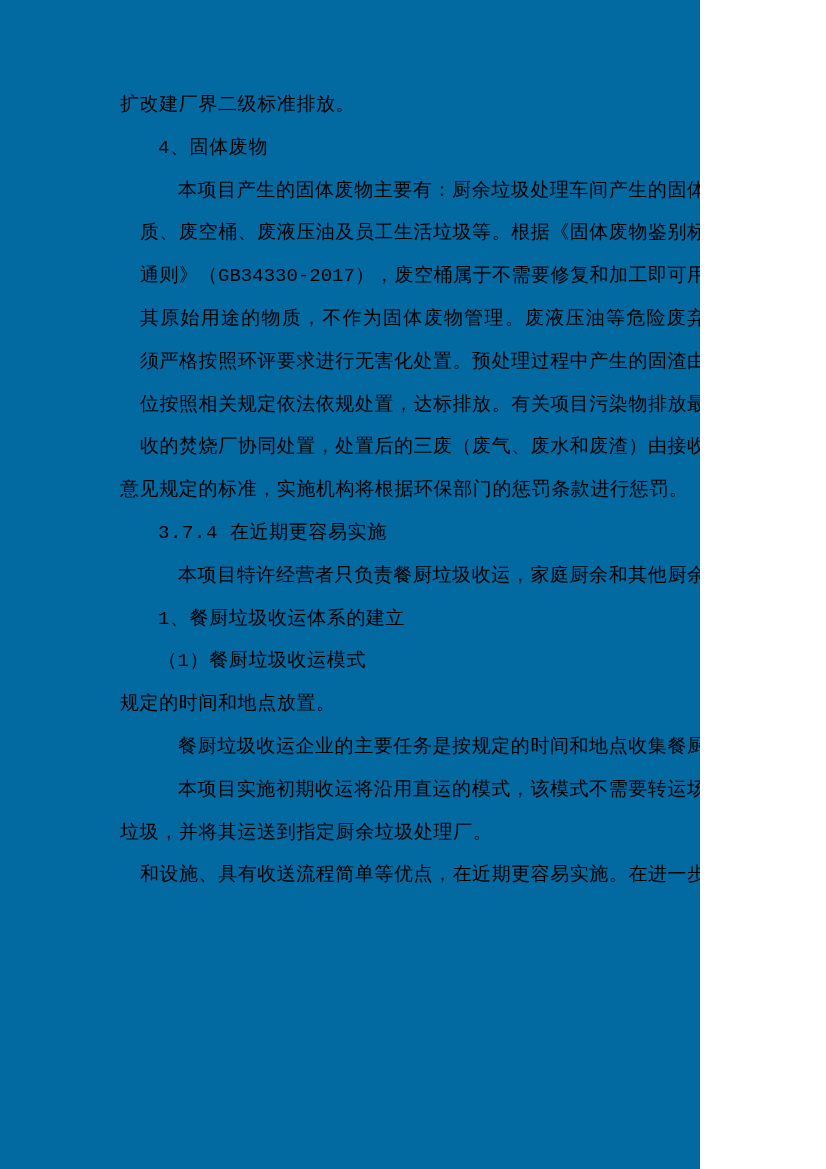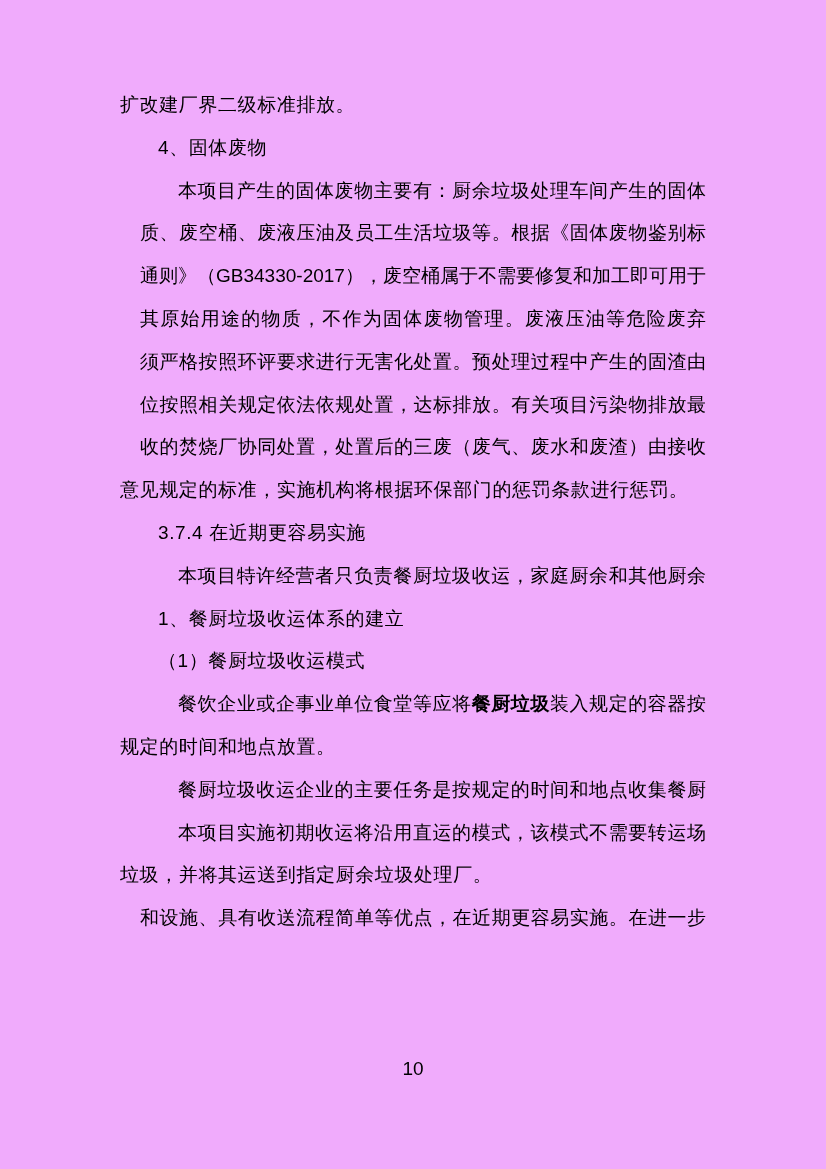--- a/index.html
+++ b/index.html
@@ -2,25 +2,25 @@
 <html><head>
 <meta charset="utf-8">
 <style>
   html, body {
     margin: 0;
     padding: 0;
     background: #ffffff;
   }
   .page {
     position: relative;
-    width: 826px;
+    width: 700px;
     height: 1169px;
-    background: #f0abfc;
+    background: #0369a1;
     color: #000000;
-    font-family: Liberation Sans, sans-serif;
+    font-family: Liberation Mono, monospace;
     overflow: hidden;
   }
   .body-text {
     position: absolute;
     left: 120px;
     top: 84px;
     width: 586px;
     font-size: 19px;
   }
   .line {
@@ -65,21 +65,19 @@
       <div class="line just"><span>通则》（GB34330-2017），废空桶属于不需要修复和加工即可用于</span></div>
       <div class="line just"><span>其原始用途的物质，不作为固体废物管理。废液压油等危险废弃物，</span></div>
       <div class="line just"><span>须严格按照环评要求进行无害化处置。预处理过程中产生的固渣由接</span></div>
       <div class="line just"><span>位按照相关规定依法依规处置，达标排放。有关项目污染物排放最终</span></div>
       <div class="line just"><span>收的焚烧厂协同处置，处置后的三废（废气、废水和废渣）由接收单</span></div>
       <div class="line"><span>意见规定的标准，实施机构将根据环保部门的惩罚条款进行惩罚。</span></div>
       <div class="line indent"><span>3.7.4 在近期更容易实施</span></div>
       <div class="line indent just"><span>本项目特许经营者只负责餐厨垃圾收运，家庭厨余和其他厨余垃</span></div>
       <div class="line indent"><span>1、餐厨垃圾收运体系的建立</span></div>
       <div class="line indent"><span>（1）餐厨垃圾收运模式</span></div>
-      <div class="line indent just"><span>餐饮企业或企事业单位食堂等应将</span><span class="seg-bold">餐厨垃圾</span><span>装入规定的容器按</span></div>
       <div class="line"><span>规定的时间和地点放置。</span></div>
       <div class="line indent just"><span>餐厨垃圾收运企业的主要任务是按规定的时间和地点收集餐厨</span></div>
       <div class="line indent just"><span>本项目实施初期收运将沿用直运的模式，该模式不需要转运场地</span></div>
       <div class="line"><span>垃圾，并将其运送到指定厨余垃圾处理厂。</span></div>
       <div class="line just"><span>和设施、具有收送流程简单等优点，在近期更容易实施。在进一步运</span></div>
     </div>
-  <div class="page-number">10</div>
 </div>
 
 </body></html>

